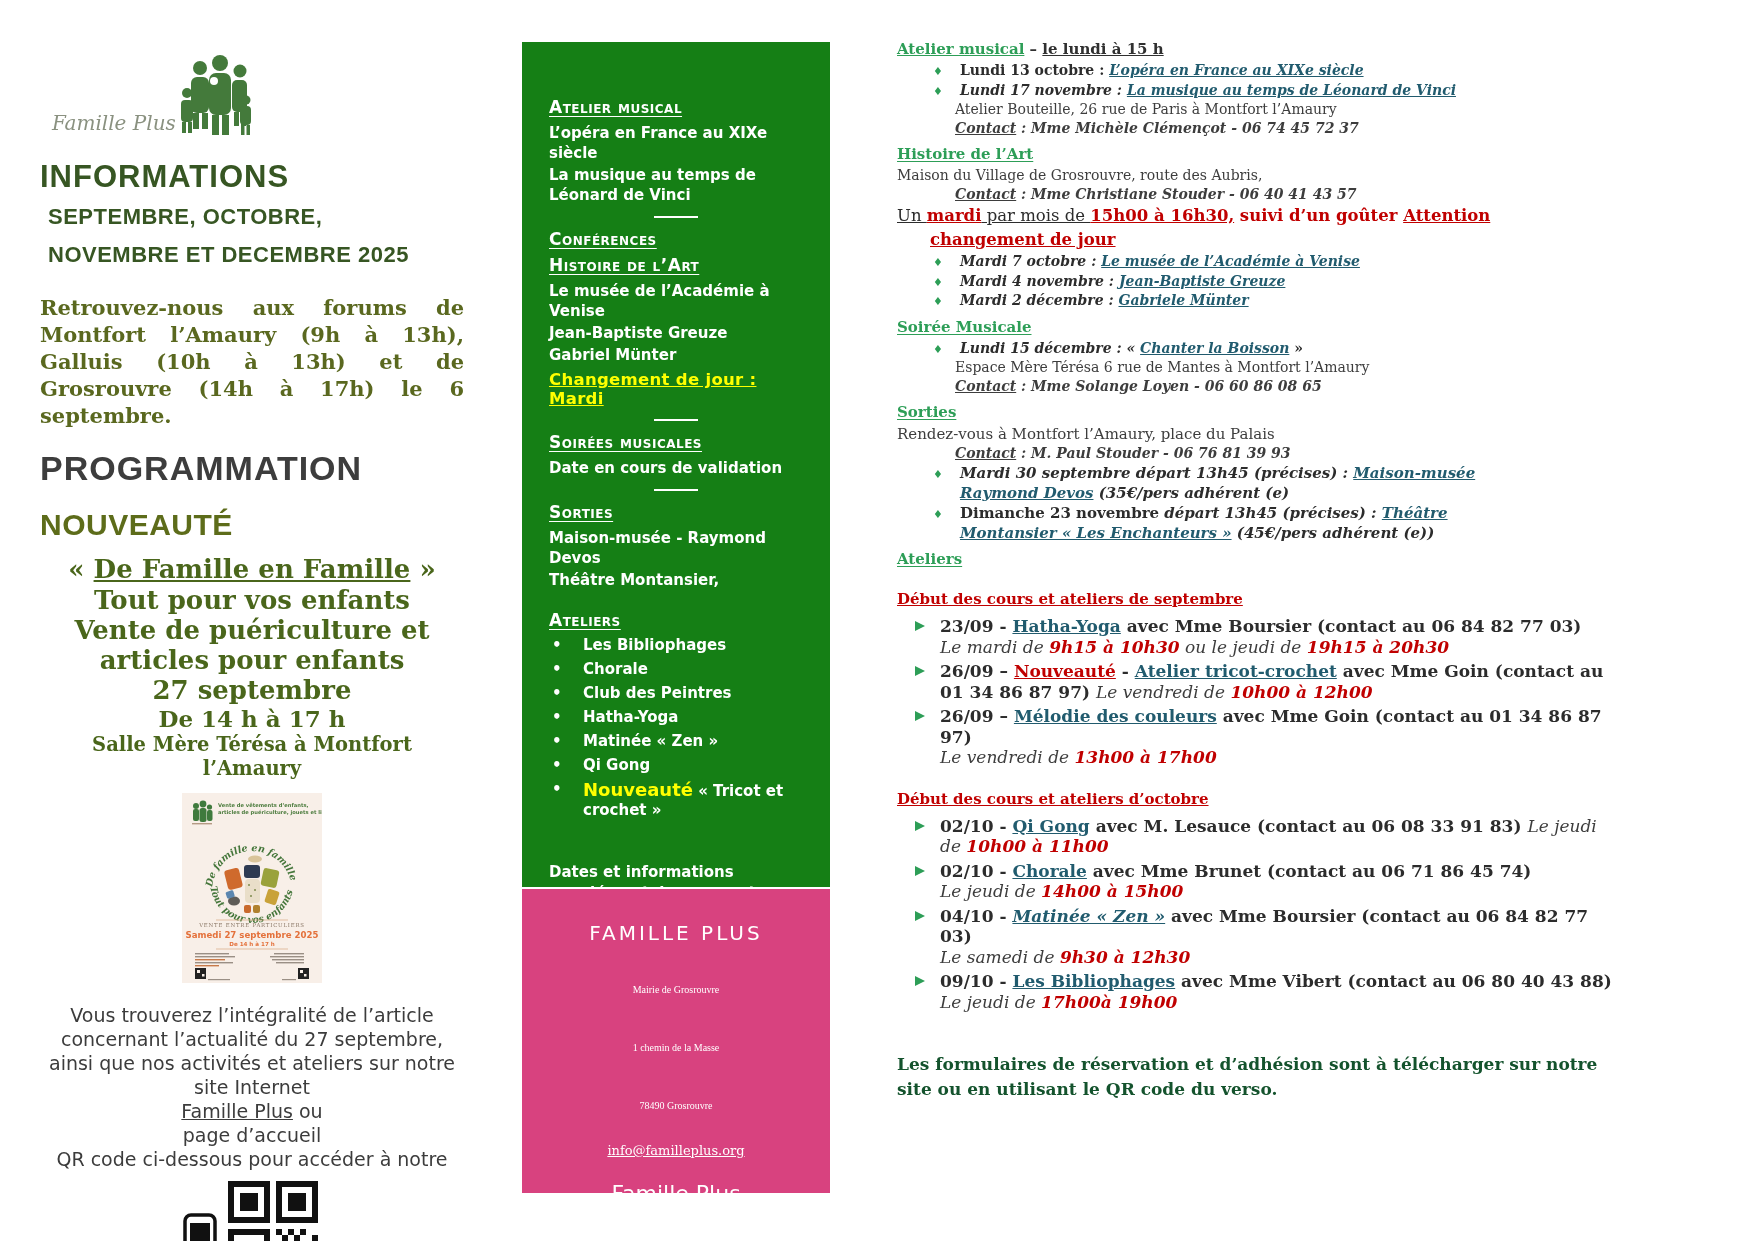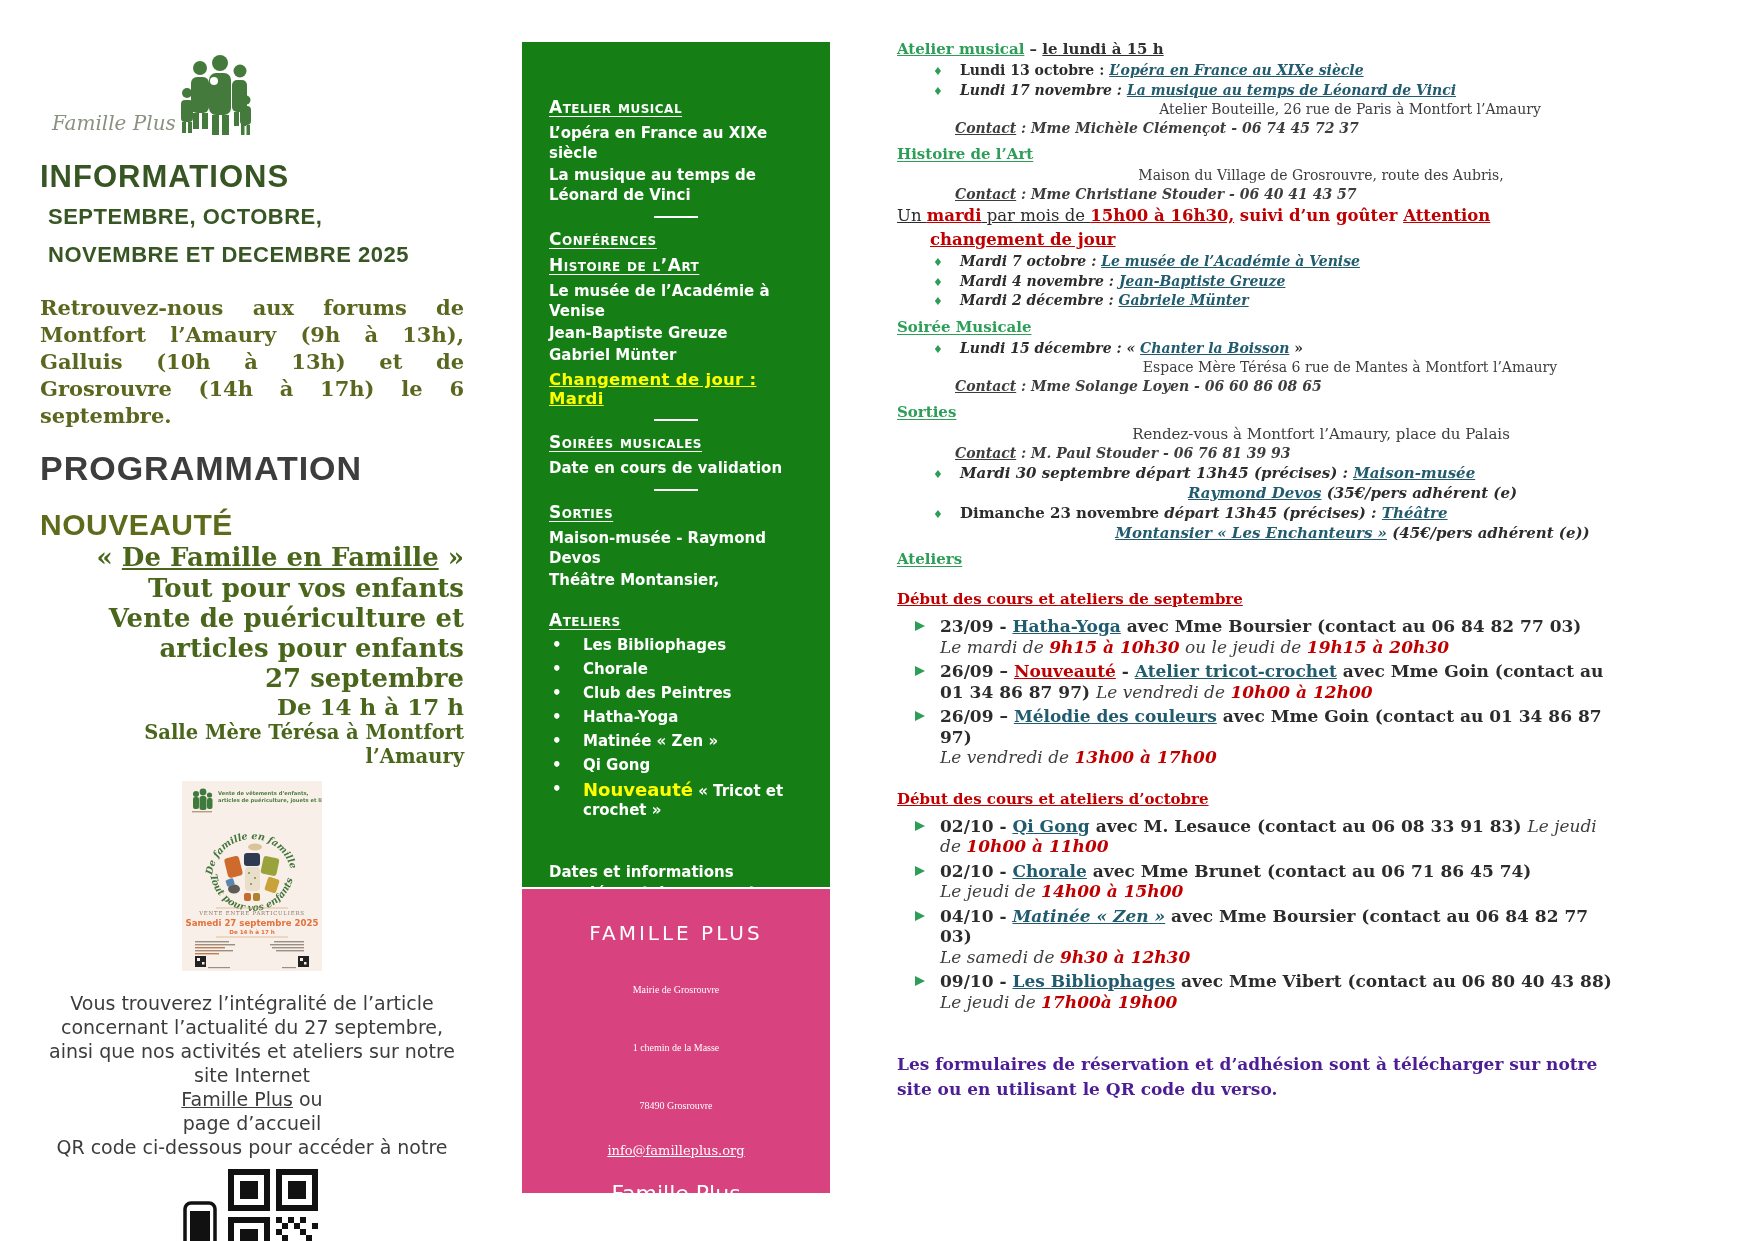--- a/index.html
+++ b/index.html
@@ -8,21 +8,21 @@
 
   
   .col-left { position:absolute; left:40px; top:55px; width:424px; }
   .logo-row { display:flex; align-items:flex-end; margin-left:12px; height:90px; }
   .logo-script { font-family:"DejaVu Serif", serif; font-style:italic; font-size:20px; color:#8a9180; margin:0 2px 10px 0; white-space:nowrap; }
   .linfo { font-weight:800; font-size:31px; color:#375623; letter-spacing:1px; margin-top:16px; line-height:1.05; }
   .lsub  { font-weight:800; font-size:22px; color:#375623; letter-spacing:.5px; margin:8px 0 0 8px; line-height:30px; }
   .lintro { font-family:"DejaVu Serif", serif; font-weight:bold; font-size:21px; color:#5a681f; text-align:justify; line-height:27px; margin-top:24px; }
   .lprog { font-weight:800; font-size:34px; color:#3d3d3d; margin-top:20px; letter-spacing:1px; }
   .lnouv { font-weight:800; font-size:30px; color:#5d6c1a; margin-top:20px; letter-spacing:.5px; }
-  .levent { text-align:right; font-family:"DejaVu Serif", serif; font-weight:bold; color:#4a661b; }
+  .levent { text-align:center; font-family:"DejaVu Serif", serif; font-weight:bold; color:#4a661b; margin-top:12px; }
   .lev1 { font-size:26px; line-height:31px; }
   .lev1 .ut { text-decoration:underline; }
   .lev  { font-size:26px; line-height:30px; }
   .lev6 { font-size:23px; line-height:28px; }
   .lev7 { font-size:19.5px; line-height:24px; }
   .poster { width:140px; margin:12px auto 0; display:block; }
   .lfoot { font-family:"DejaVu Sans", sans-serif; font-size:19px; color:#3c3c3c; text-align:center; line-height:24px; margin-top:20px; }
   .lfoot .ul { text-decoration:underline; }
   .qr-row { display:flex; justify-content:center; align-items:flex-end; gap:8px; margin-top:10px; }
 
@@ -49,21 +49,21 @@
   .pdate { font-family:"DejaVu Serif", serif; font-size:18px; margin-top:28px; }
   .pdate sup { font-size:11px; }
 
   
   .col-right { position:absolute; left:897px; top:40px; width:848px; font-family:"DejaVu Serif", serif; color:#3d3d3d; }
   .rh-row { font-size:15px; font-weight:bold; margin-bottom:3px; }
   .hgreen { color:#2d9e57; text-decoration:underline; }
   .hdash { color:#303030; }
   .hdark { color:#303030; text-decoration:underline; }
   .rh { font-size:15px; font-weight:bold; color:#2d9e57; text-decoration:underline; text-underline-offset:2px; margin:7px 0 3px; }
-  .rline { font-size:14px; line-height:19px;text-align:center; }
+  .rline { font-size:14px; line-height:19px; }
   .addr58 { margin-left:58px; }
   .contact { font-size:14px; line-height:19px; font-weight:bold; font-style:italic; color:#3d3d3d; margin-left:58px; }
   .contact .cu { text-decoration:underline; }
   .brow { position:relative; padding-left:63px; font-size:14px; line-height:19.5px; }
   .brow .dm { position:absolute; left:36px; top:1px; color:#2d9e57; font-size:11px; font-family:"DejaVu Sans",sans-serif; }
   .bind2 { margin-left:63px; }
   .bpre { font-weight:bold; color:#2c2c2c; }
   .it { font-style:italic; }
   .rlink { color:#215b6e; font-weight:bold; font-style:italic; text-decoration:underline; }
   .mardi { font-size:16.5px; line-height:24px; }
@@ -77,21 +77,21 @@
   .redh.mt { margin-top:22px; }
   .arow { position:relative; padding-left:43px; font-size:17px; line-height:20.5px; max-width:723px; color:#2c2c2c;
           font-weight:bold; margin-bottom:4px; }
   .arow .tri { position:absolute; left:18px; top:5px; width:0; height:0;
                border-left:10px solid #2d9e57; border-top:5px solid transparent; border-bottom:5px solid transparent; }
   .arow .norm { font-weight:normal; font-style:italic; color:#3d3d3d; }
   .arow .tred { color:#c00000; font-style:italic; }
   .arow .alink { color:#215b6e; text-decoration:underline; }
   .arow .alink.it { font-style:italic; }
   .arow .rednew { color:#c00000; text-decoration:underline; }
-  .rfoot { font-size:17px; font-weight:bold; line-height:25px; max-width:735px; margin-top:40px; color:#4c1d95; }
+  .rfoot { font-size:17px; font-weight:bold; line-height:25px; max-width:735px; margin-top:40px; color:#14532d; }
 </style>
 </head>
 <body>
 
 <div class="page">
 
   <div class="col-left">
 
     <div class="logo-row">
       <span class="logo-script">Famille Plus</span>

